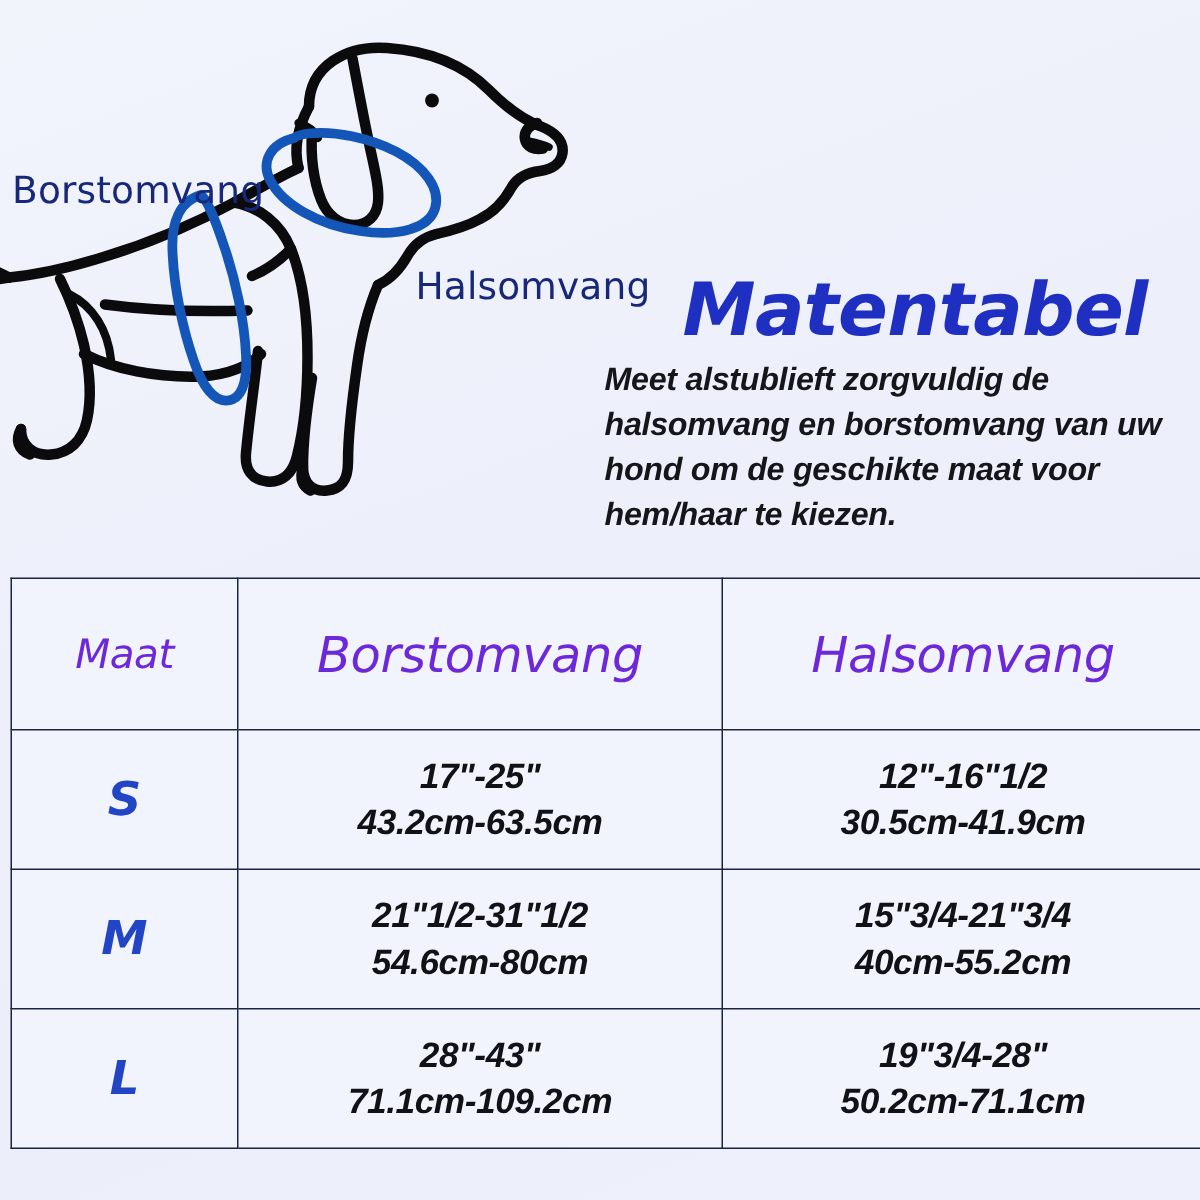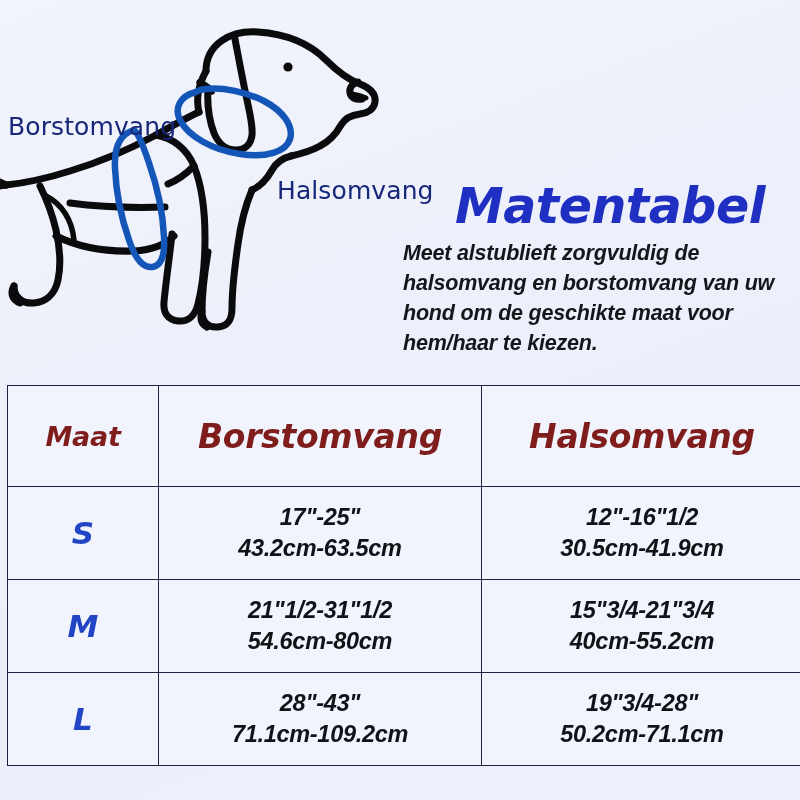--- a/index.html
+++ b/index.html
@@ -102,22 +102,22 @@
   #size-table .col-chest  { width: 320px; }
   #size-table .col-neck   { width: 318px; }
 
   thead td {
     height: 98px;
   }
   .th-text {
     font-family: "DejaVu Sans", sans-serif;
     font-size: 33px;
     font-style: italic;
-    font-weight: bold;
-    color: #7f1d1d;
+    font-weight: normal;
+    color: #6d28d9;
     letter-spacing: -0.3px;
   }
   .th-text.small {
     font-size: 27px;
   }
 
   tbody td {
     height: 90px;
   }
   .size-letter {

